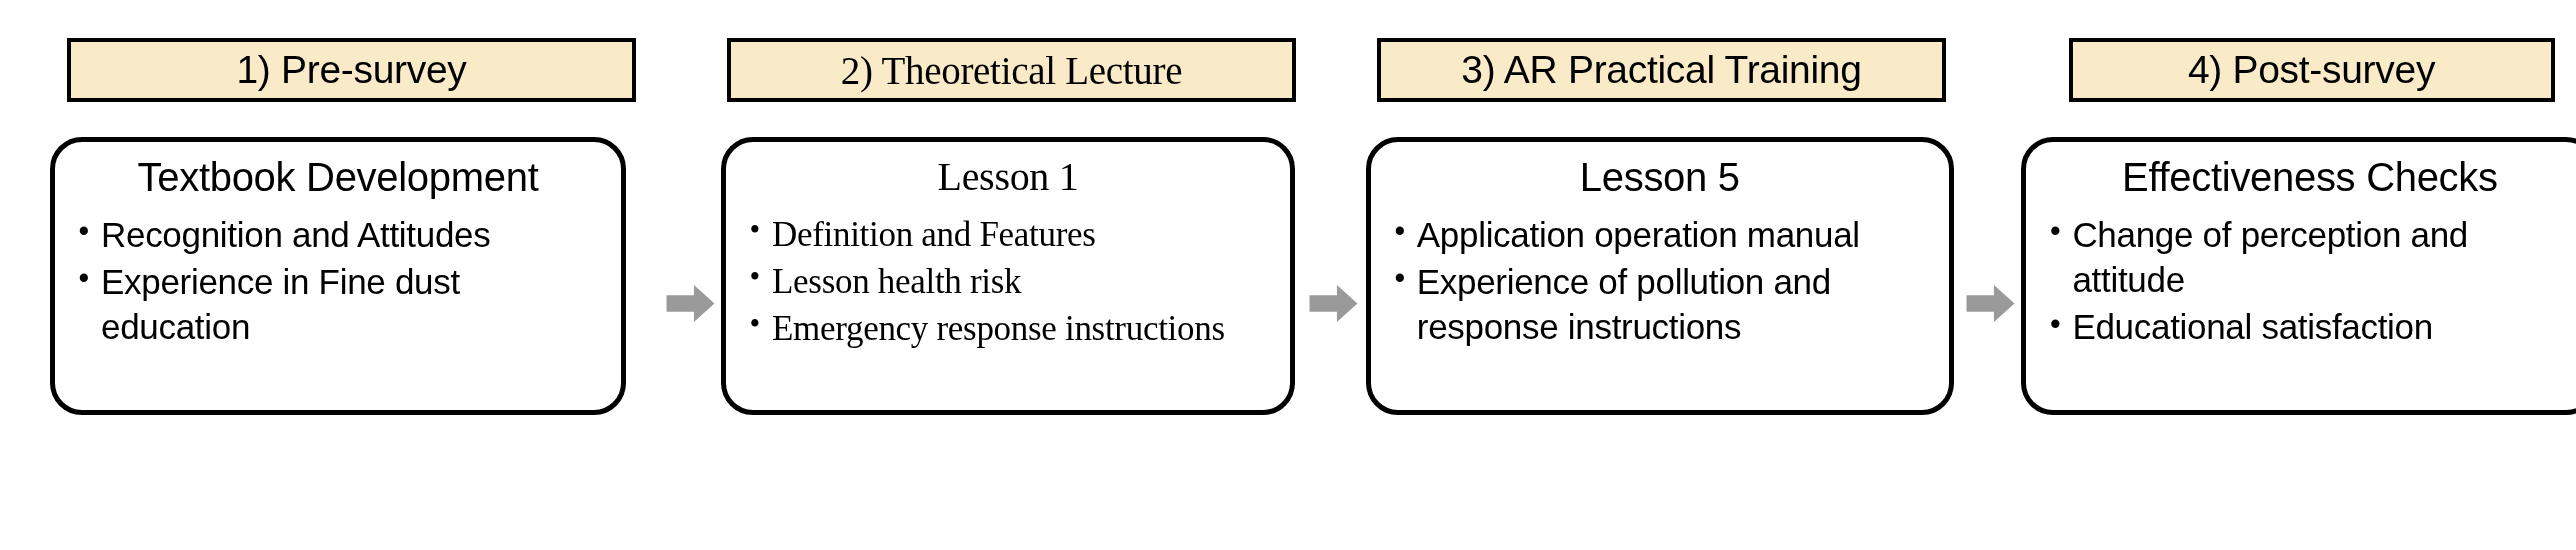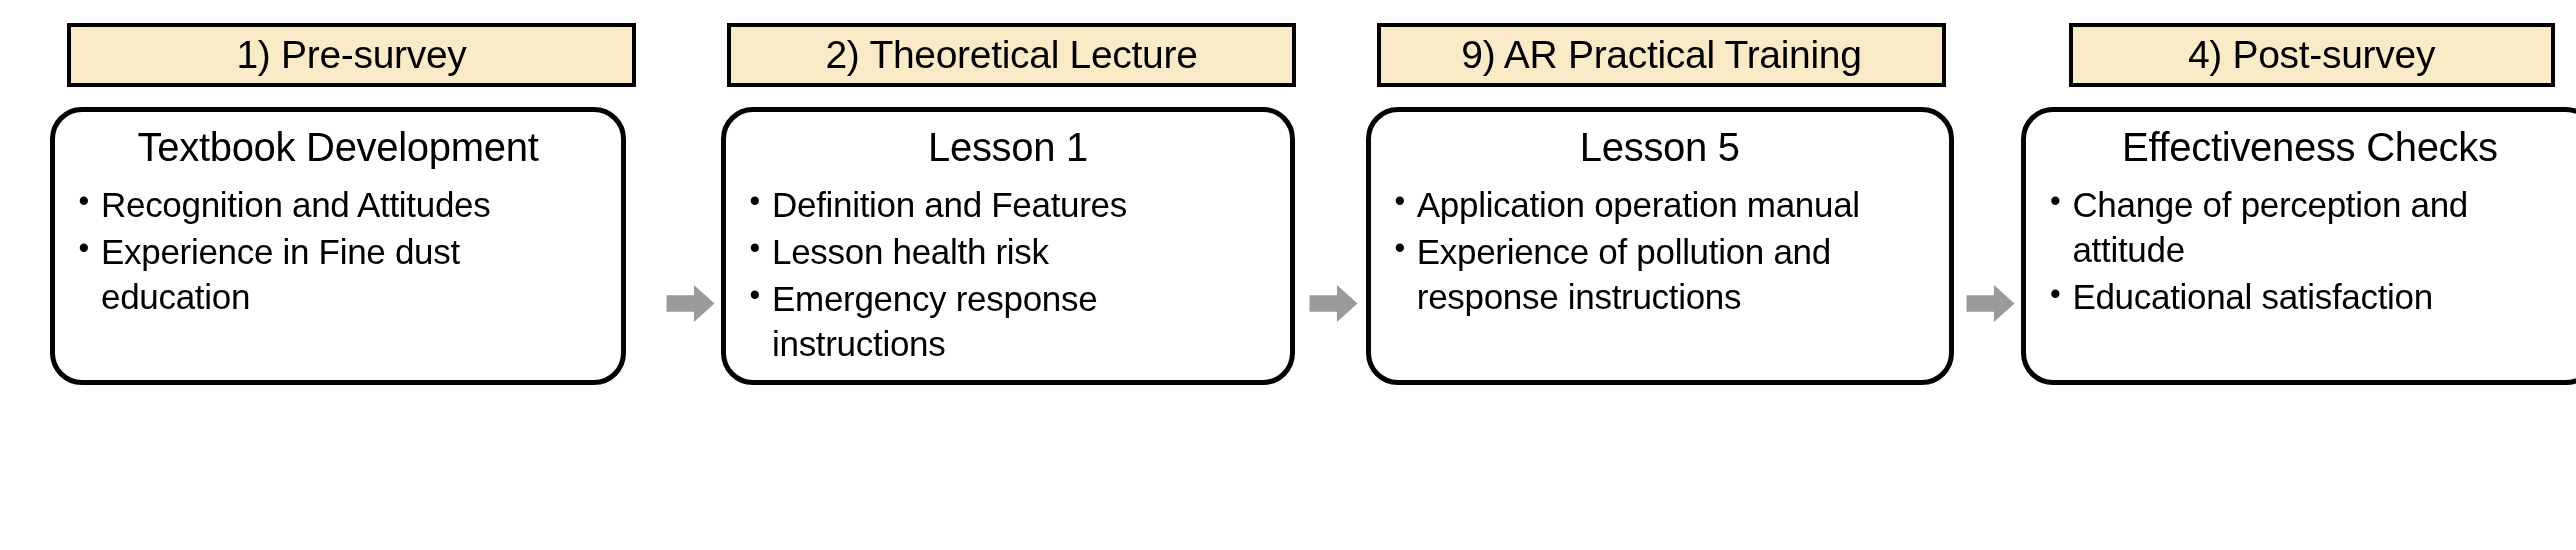--- a/index.html
+++ b/index.html
@@ -38,21 +38,21 @@
     background: #faebc8;
     border: 4.2px solid #000000;
     height: 64px;
     display: flex;
     align-items: center;
     justify-content: center;
     font-size: 39px;
     font-weight: 400;
     letter-spacing: -0.3px;
     box-sizing: border-box;
-    margin: 2px auto;
+    margin: 17px auto;
     padding: 0 31px;
   }
 
   .stage-body {
     margin-top: 18px;
     border: 5.6px solid #000000;
     border-radius: 32px;
     box-sizing: border-box;
     height: 278px;
     background: #ffffff;
@@ -103,21 +103,21 @@
     align-items: center;
     justify-content: center;
   }
   .arrow svg { display: block; }
 
   
   .stage-1 { width: 617px; margin-left: 43px; }
   .stage-1 .stage-header { width: 569px; }
   .stage-1 .stage-body { width: 576px; margin-left: 7px; }
 
-  .stage-2 { width: 583px; }
+  .stage-2 { width: 583px; font-family: Liberation Serif, serif; }
   .stage-2 .stage-header { width: 569px; }
   .stage-2 .stage-body { width: 574px; margin-left: 1px; }
 
   .stage-3 { width: 597px; }
   .stage-3 .stage-header { width: 569px; }
   .stage-3 .stage-body { width: 588px; margin-left: 2.8px; }
 
   .stage-4 { width: 583px; }
   .stage-4 .stage-header { width: 486px; }
   .stage-4 .stage-body { width: 577px; margin-left: 1.4px; }
@@ -156,21 +156,21 @@
     </div>
   </div>
 
   <div class="arrow">
     <svg width="49" height="37" viewBox="0 0 70 54" aria-hidden="true">
       <polygon points="0,15 40,15 40,0 70,27 40,54 40,39 0,39" fill="#9a9a9a"></polygon>
     </svg>
   </div>
 
   <div class="stage stage-3">
-    <div class="stage-header">9) AR Practical Training</div>
+    <div class="stage-header">3) AR Practical Training</div>
     <div class="stage-body">
       <div class="body-title">Lesson 5</div>
       <ul class="bullets">
         <li>Application operation manual</li>
         <li>Experience of pollution and response instructions</li>
       </ul>
     </div>
   </div>
 
   <div class="arrow">

